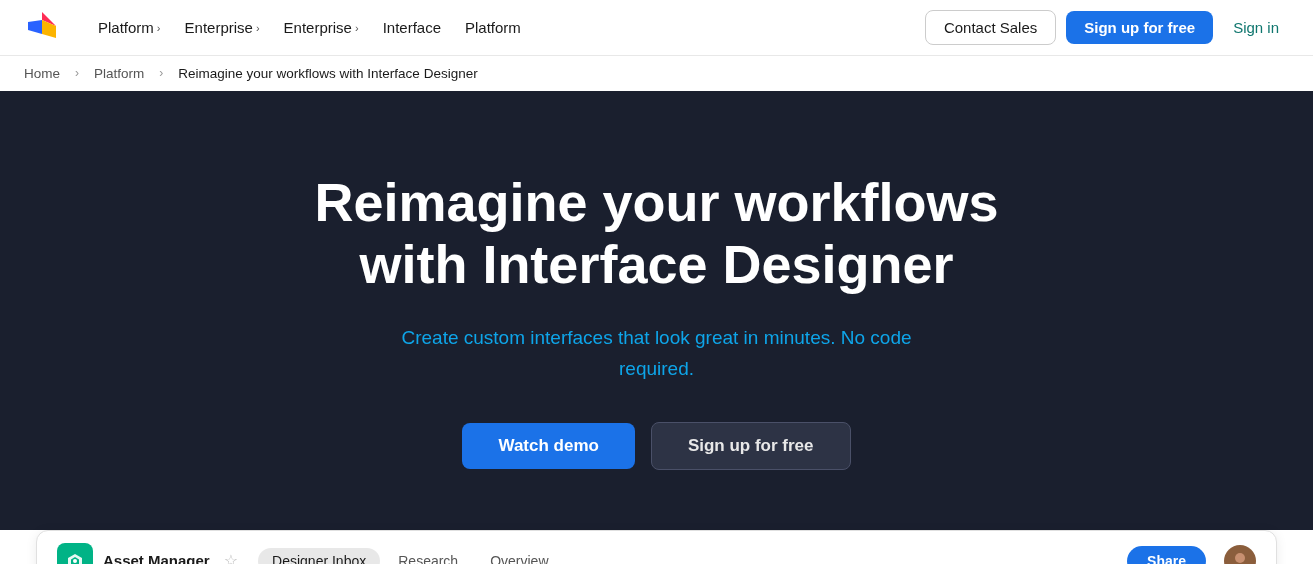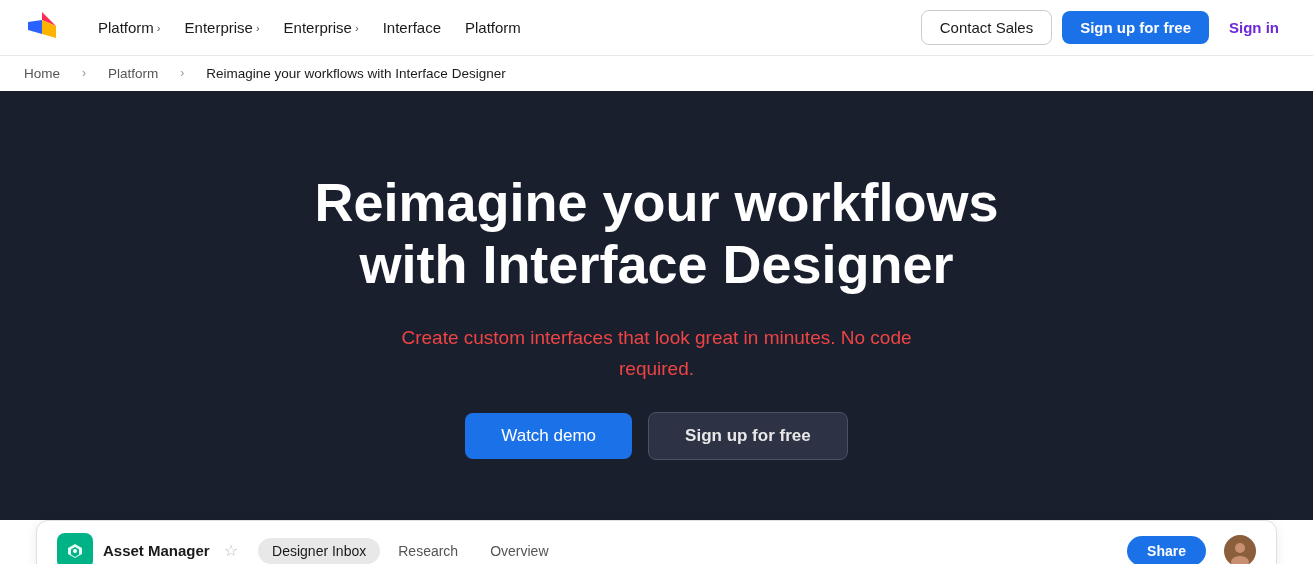--- a/index.html
+++ b/index.html
@@ -64,36 +64,35 @@
       background: #1b72e8;
       color: #fff;
       font-size: 15px;
       border: none;
       cursor: pointer;
       font-weight: 600;
     }
     .btn-signin {
       padding: 8px 10px;
       font-size: 15px;
-      color: #6d28d9;
+      color: #0f766e;
       cursor: pointer;
       background: none;
       border: none;
-      font-weight: bold;
     }
 
     
     .breadcrumb {
       display: flex;
       align-items: flex-start;
       padding: 10px 24px;
       font-size: 13.5px;
       color: #555;
       background: #fff;
-      gap: 22px;
+      gap: 15px;
     }
     .breadcrumb a { color: #555; text-decoration: none; }
     .breadcrumb .sep { color: #999; font-size: 12px; }
     .breadcrumb .current { color: #1a1a1a; }
 
     
     .hero {
       background: #1a1f2e;
       display: flex;
       flex-direction: column;
@@ -106,38 +105,38 @@
     .hero-title {
       font-size: 54px;
       font-weight: 800;
       color: #fff;
       line-height: 1.15;
       max-width: 780px;
       margin-bottom: 28px;
     }
     .hero-subtitle {
       font-size: 19px;
-      color: #ef4444;
+      color: #0ea5e9;
       max-width: 580px;
       line-height: 1.6;
-      margin-bottom: 28px;
+      margin-bottom: 38px;
     }
     .hero-buttons {
       display: flex;
       gap: 16px;
       align-items: center;
     }
     .btn-watch {
       padding: 13px 36px;
       background: #1b72e8;
       color: #fff;
       border: none;
       border-radius: 8px;
       font-size: 17px;
-      font-weight: 400;
+      font-weight: 700;
       cursor: pointer;
     }
     .btn-signup-hero {
       padding: 13px 36px;
       background: #2d3345;
       color: #e8e8e8;
       border: 1.5px solid #4a5068;
       border-radius: 8px;
       font-size: 17px;
       font-weight: 700;

